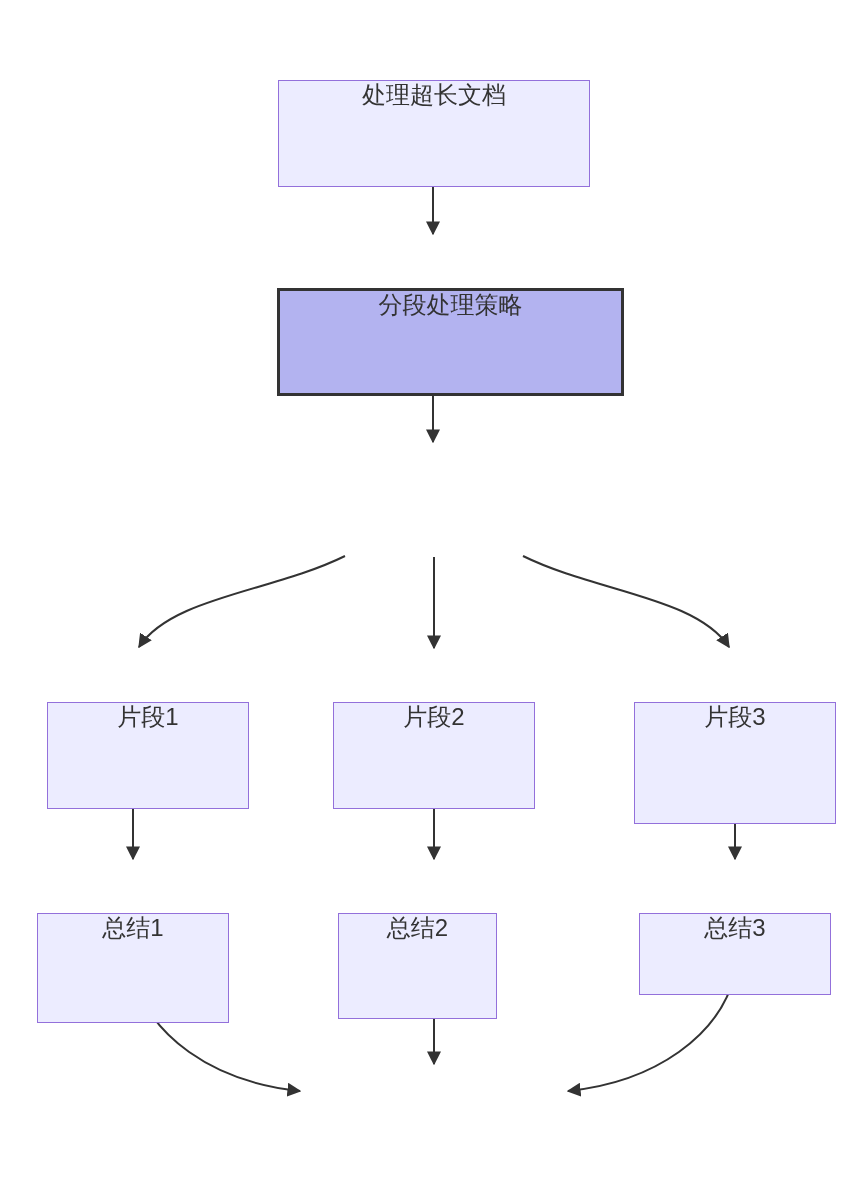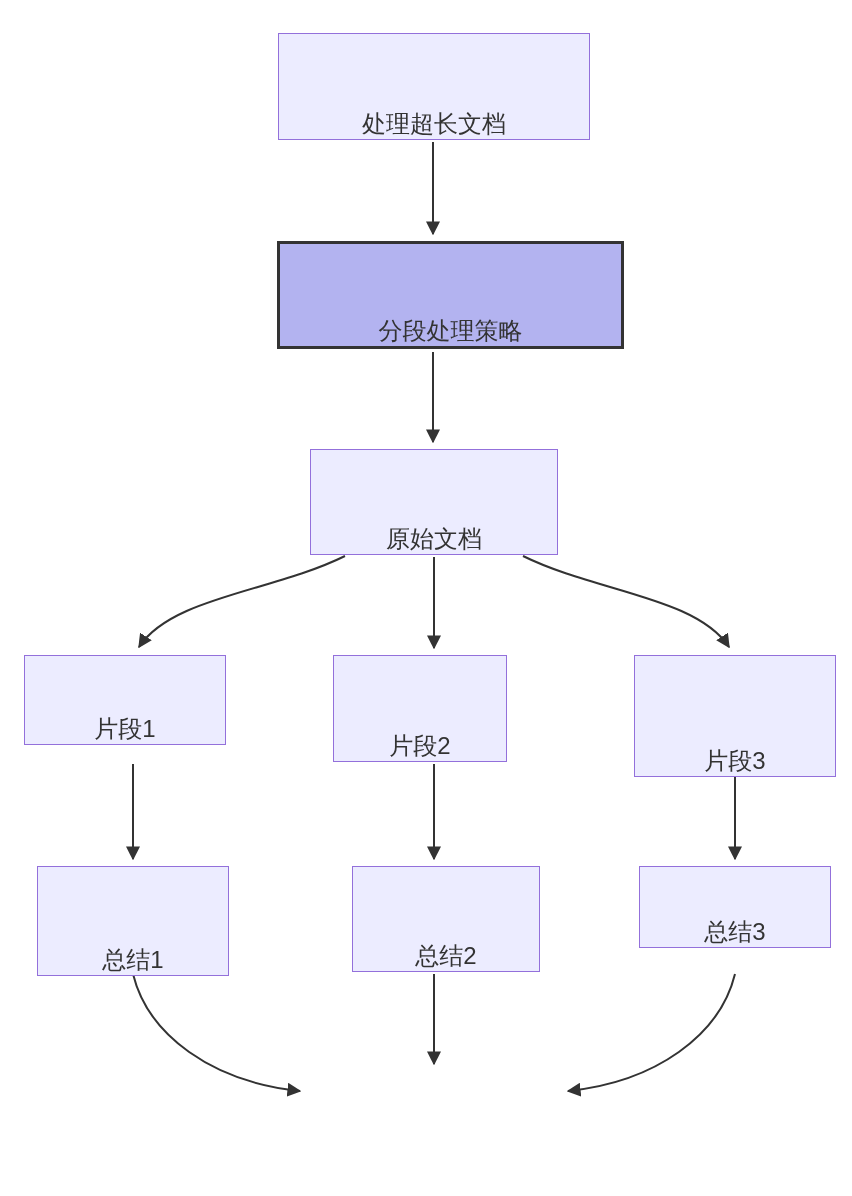--- a/index.html
+++ b/index.html
@@ -27,28 +27,29 @@
     stroke: var(--edge-color, #333333);
     stroke-width: 2;
   }
   .arrowhead {
     fill: var(--edge-color, #333333);
   }
   .node {
     position: absolute;
     box-sizing: border-box;
     display: flex;
-    align-items: flex-end;
+    align-items: flex-start;
     justify-content: center;
     background: var(--node-fill, #ECECFF);
     border: 1.5px solid var(--node-border, #9370DB);
     color: var(--text-color, #333333);
     font-size: 24px;
     line-height: 1.2;
     text-align: center;
+    margin-top: 47px;
   }
   .node--strategy {
     background: var(--strategy-fill, #b3b3f0);
     border: 3px solid var(--strategy-border, #333333);
   }
   .node--final {
     background: var(--final-fill, #85ee85);
     border: 2px solid var(--final-border, #3da63d);
   }
 </style>
@@ -88,41 +89,38 @@
   </svg>
 
   <div class="node" style="left:278px;top:33px;width:312px;height:107px">
     <span>处理超长文档</span>
   </div>
 
   <div class="node node--strategy" style="left:277px;top:241px;width:347px;height:108px">
     <span>分段处理策略</span>
   </div>
 
-  <div class="node" style="left:310px;top:449px;width:248px;height:106px">
-    <span>原始文档</span>
-  </div>
 
-  <div class="node" style="left:24px;top:655px;width:202px;height:90px">
+  <div class="node" style="left:47px;top:655px;width:202px;height:107px">
     <span>片段1</span>
   </div>
 
-  <div class="node" style="left:333px;top:655px;width:174px;height:107px">
+  <div class="node" style="left:333px;top:655px;width:202px;height:107px">
     <span>片段2</span>
   </div>
 
   <div class="node" style="left:634px;top:655px;width:202px;height:122px">
     <span>片段3</span>
   </div>
 
   <div class="node" style="left:37px;top:866px;width:192px;height:110px">
     <span>总结1</span>
   </div>
 
-  <div class="node" style="left:352px;top:866px;width:188px;height:106px">
+  <div class="node" style="left:338px;top:866px;width:159px;height:106px">
     <span>总结2</span>
   </div>
 
   <div class="node" style="left:639px;top:866px;width:192px;height:82px">
     <span>总结3</span>
   </div>
 
 
 </div>
 

